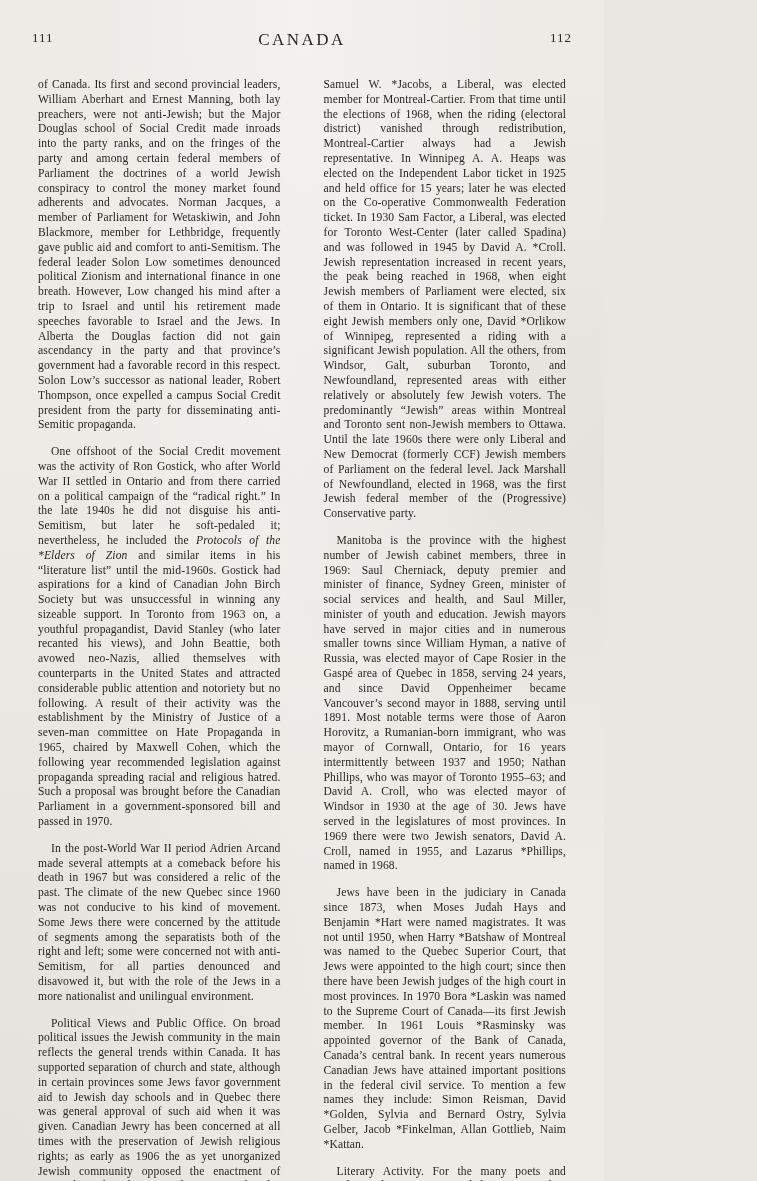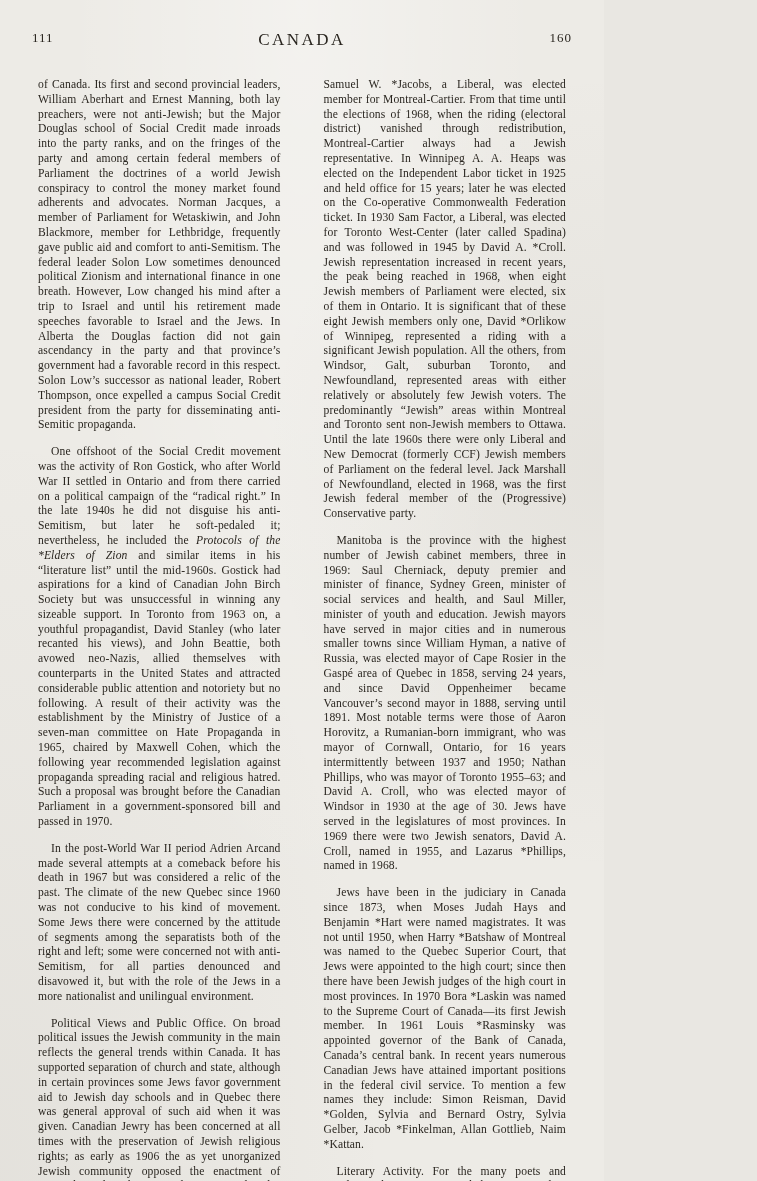--- a/index.html
+++ b/index.html
@@ -66,21 +66,21 @@
   .seg-bold   { font-weight: normal; }
   .seg-italic { font-style: italic; }
 </style>
 </head>
 <body>
 
 <div class="page">
   <header class="running-head">
     <span class="page-num left">111</span>
     <span class="head-title">CANADA</span>
-    <span class="page-num right">160</span>
+    <span class="page-num right">112</span>
   </header>
 
   <main class="columns">
     <section class="col">
         <p><span>of Canada. Its first and second provincial leaders, William Aberhart and Ernest Manning, both lay preachers, were not anti-Jewish; but the Major Douglas school of Social Credit made inroads into the party ranks, and on the fringes of the party and among certain federal members of Parliament the doctrines of a world Jewish conspiracy to control the money market found adherents and advocates. Norman Jacques, a member of Parliament for Wetaskiwin, and John Blackmore, member for Lethbridge, frequently gave public aid and comfort to anti-Semitism. The federal leader Solon Low sometimes denounced political Zionism and international finance in one breath. However, Low changed his mind after a trip to Israel and until his retirement made speeches favorable to Israel and the Jews. In Alberta the Douglas faction did not gain ascendancy in the party and that province’s government had a favorable record in this respect. Solon Low’s successor as national leader, Robert Thompson, once expelled a campus Social Credit president from the party for disseminating anti-Semitic propaganda.</span></p>
         <p class="indent"><span>One offshoot of the Social Credit movement was the activity of Ron Gostick, who after World War II settled in Ontario and from there carried on a political campaign of the “radical right.” In the late 1940s he did not disguise his anti-Semitism, but later he soft-pedaled it; nevertheless, he included the </span><span class="seg-italic">Protocols of the *Elders of Zion</span><span> and similar items in his “literature list” until the mid-1960s. Gostick had aspirations for a kind of Canadian John Birch Society but was unsuccessful in winning any sizeable support. In Toronto from 1963 on, a youthful propagandist, David Stanley (who later recanted his views), and John Beattie, both avowed neo-Nazis, allied themselves with counterparts in the United States and attracted considerable public attention and notoriety but no following. A result of their activity was the establishment by the Ministry of Justice of a seven-man committee on Hate Propaganda in 1965, chaired by Maxwell Cohen, which the following year recommended legislation against propaganda spreading racial and religious hatred. Such a proposal was brought before the Canadian Parliament in a government-sponsored bill and passed in 1970.</span></p>
         <p class="indent"><span>In the post-World War II period Adrien Arcand made several attempts at a comeback before his death in 1967 but was considered a relic of the past. The climate of the new Quebec since 1960 was not conducive to his kind of movement. Some Jews there were concerned by the attitude of segments among the separatists both of the right and left; some were concerned not with anti-Semitism, for all parties denounced and disavowed it, but with the role of the Jews in a more nationalist and unilingual environment.</span></p>
         <p class="indent"><span class="seg-bold">Political Views and Public Office.</span><span> On broad political issues the Jewish community in the main reflects the general trends within Canada. It has supported separation of church and state, although in certain provinces some Jews favor government aid to Jewish day schools and in Quebec there was general approval of such aid when it was given. Canadian Jewry has been concerned at all times with the preservation of Jewish religious rights; as early as 1906 the as yet unorganized Jewish community opposed the enactment of national Sunday observance laws. Jews played a crucial part in Ontario’s initial enactment of anti-discrimination laws in 1944 and 1951; these laws set an example for the rest of the country. They have also advocated Canadian action against anti-Semitism abroad, both in Germany in the 1930s and in the U.S.S.R. and Arab countries in the 1960s. They have been unanimous in urging the Canadian government to adopt a policy that would promote a viable Israel at peace with her neighbors.</span></p>
         <p class="indent"><span>Following the election of Henry Nathan in 3431 there was no Jewish member of Parliament until 1917, when</span></p>
       </section>

